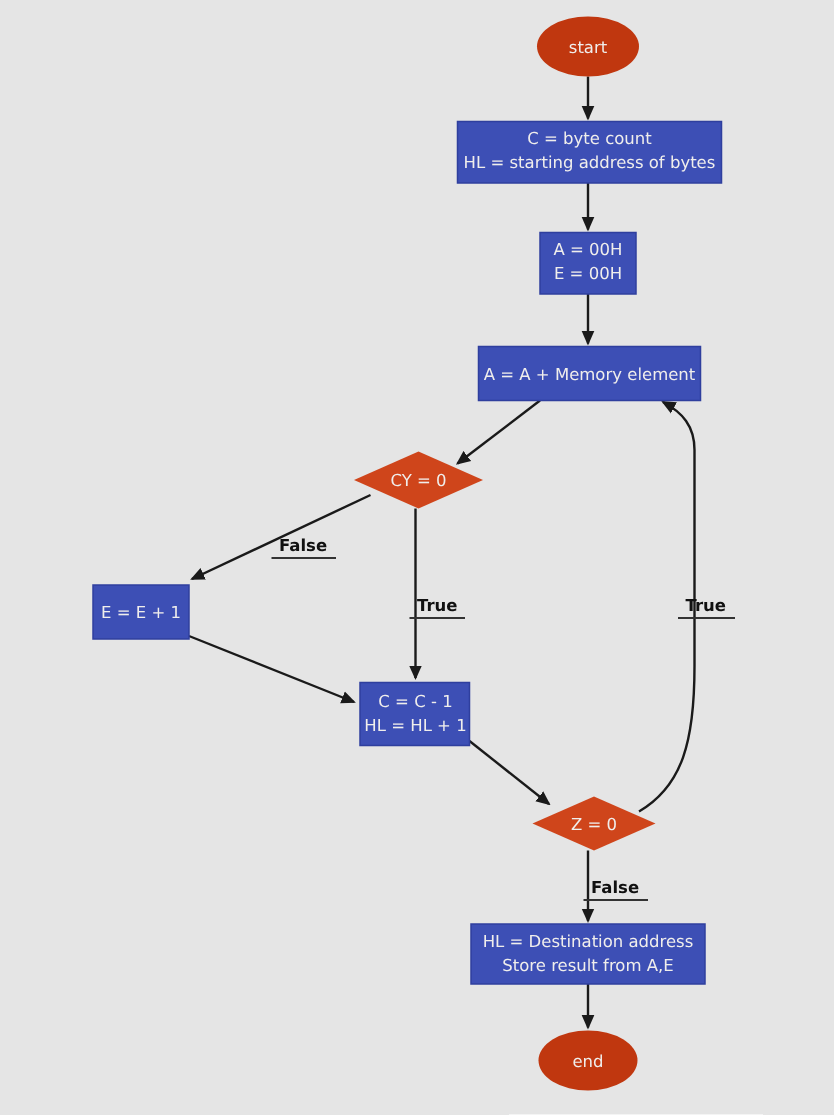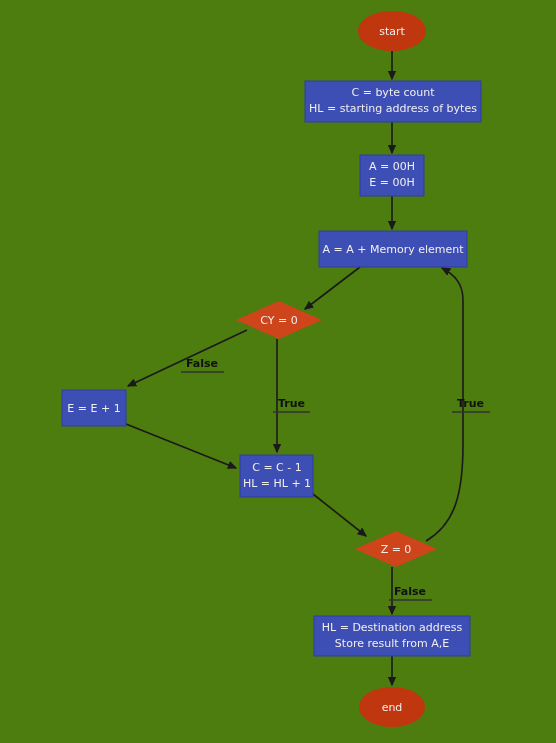--- a/index.html
+++ b/index.html
@@ -10,21 +10,21 @@
   body {
     width: 556px;
     height: 743px;
     font-family: "DejaVu Sans", sans-serif;
     overflow: hidden;
   }
   #flowchart-root {
     position: relative;
     width: 556px;
     height: 743px;
-    background: #4d7c0f;
+    background: #e5e5e5;
   }
   svg#flow-svg {
     position: absolute;
     top: 0;
     left: 0;
     width: 556px;
     height: 743px;
     display: block;
   }
   .node-text {

